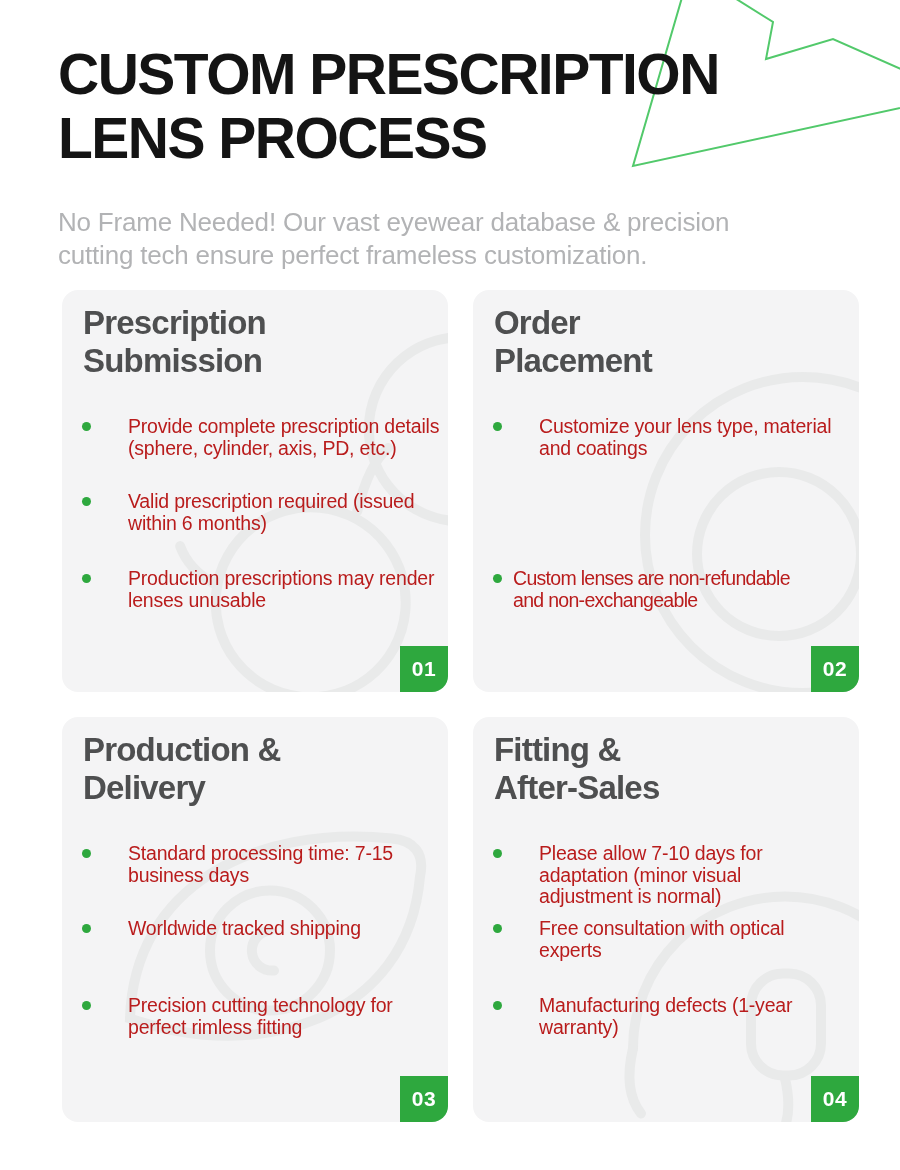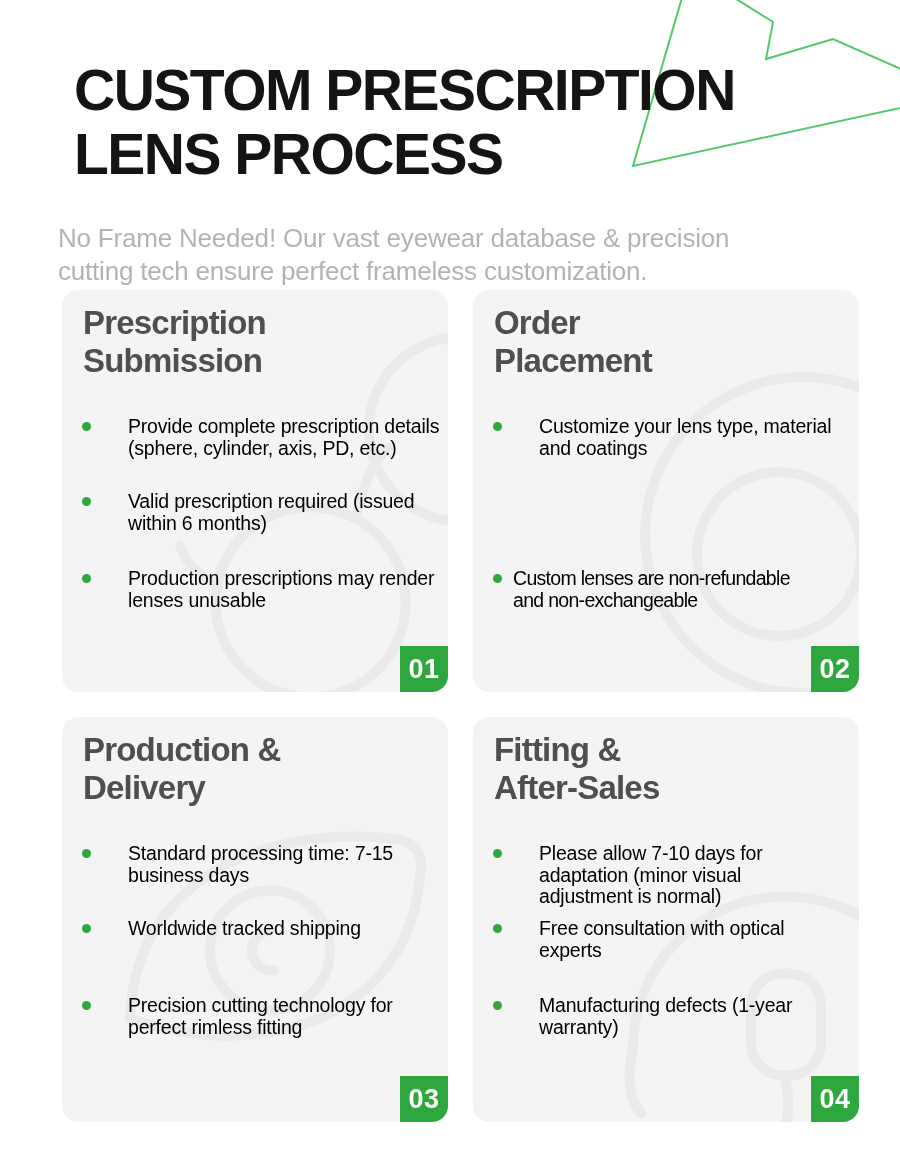--- a/index.html
+++ b/index.html
@@ -5,21 +5,21 @@
   html,body{margin:0;padding:0;}
   body{
     width:900px;height:1170px;position:relative;overflow:hidden;
     background:#ffffff;
     font-family:"Liberation Sans", sans-serif;
     -webkit-font-smoothing:antialiased;
   }
   
   .header{position:absolute;left:58px;top:42px;width:800px;}
   .page-title{
-    margin:16px;font-size:57px;line-height:64px;font-weight:700;
+    margin:0;font-size:57px;line-height:64px;font-weight:700;
     color:#141414;letter-spacing:-1.5px;white-space:pre-line;
   }
   .page-subtitle{
     margin:36px 0 0 0;font-size:26px;line-height:33px;font-weight:400;
     color:#b2b3b5;letter-spacing:-0.2px;max-width:730px;
   }
   
   .deco{position:absolute;top:0;right:0;width:300px;height:175px;pointer-events:none;}
   
   .grid{
@@ -38,33 +38,33 @@
     color:#4e4f50;letter-spacing:-0.8px;white-space:pre-line;
   }
   .bullet{position:absolute;left:20px;}
   .bullet .dot{
     position:absolute;left:0;top:6px;width:9px;height:9px;border-radius:50%;
     background:#2ea83e;
   }
   .bullet .txt{
     display:block;margin-left:46px;
     font-size:19.5px;line-height:21.5px;font-weight:400;
-    color:#000000;letter-spacing:-0.2px;
+    color:#b91c1c;letter-spacing:-0.2px;
   }
   .b1{top:126px}.b2{top:201px}.b3{top:278px}
   .card-1 .txt{width:325px}
   .card-2 .txt{width:305px}
   .card-3 .txt{width:278px}
   .card-4 .txt{width:280px}
   .card-2 .b3 .txt{letter-spacing:-0.7px;margin-left:20px;}
   .badge{
     position:absolute;right:0;bottom:0;width:48px;height:46px;
     background:#2ea83e;color:#ffffff;
     display:flex;align-items:center;justify-content:center;
-    font-size:27px;font-weight:700;letter-spacing:0.5px;
+    font-size:21px;font-weight:700;letter-spacing:0.5px;
   }
 </style>
 </head>
 <body>
 
 <svg class="deco" viewBox="600 0 300 175" preserveAspectRatio="none">
   <polygon points="690,-30 773,22 766,59 833,39 960,95 633,166" fill="none" stroke="#52c96b" stroke-width="2"></polygon>
 </svg>
 
 <div class="header">

